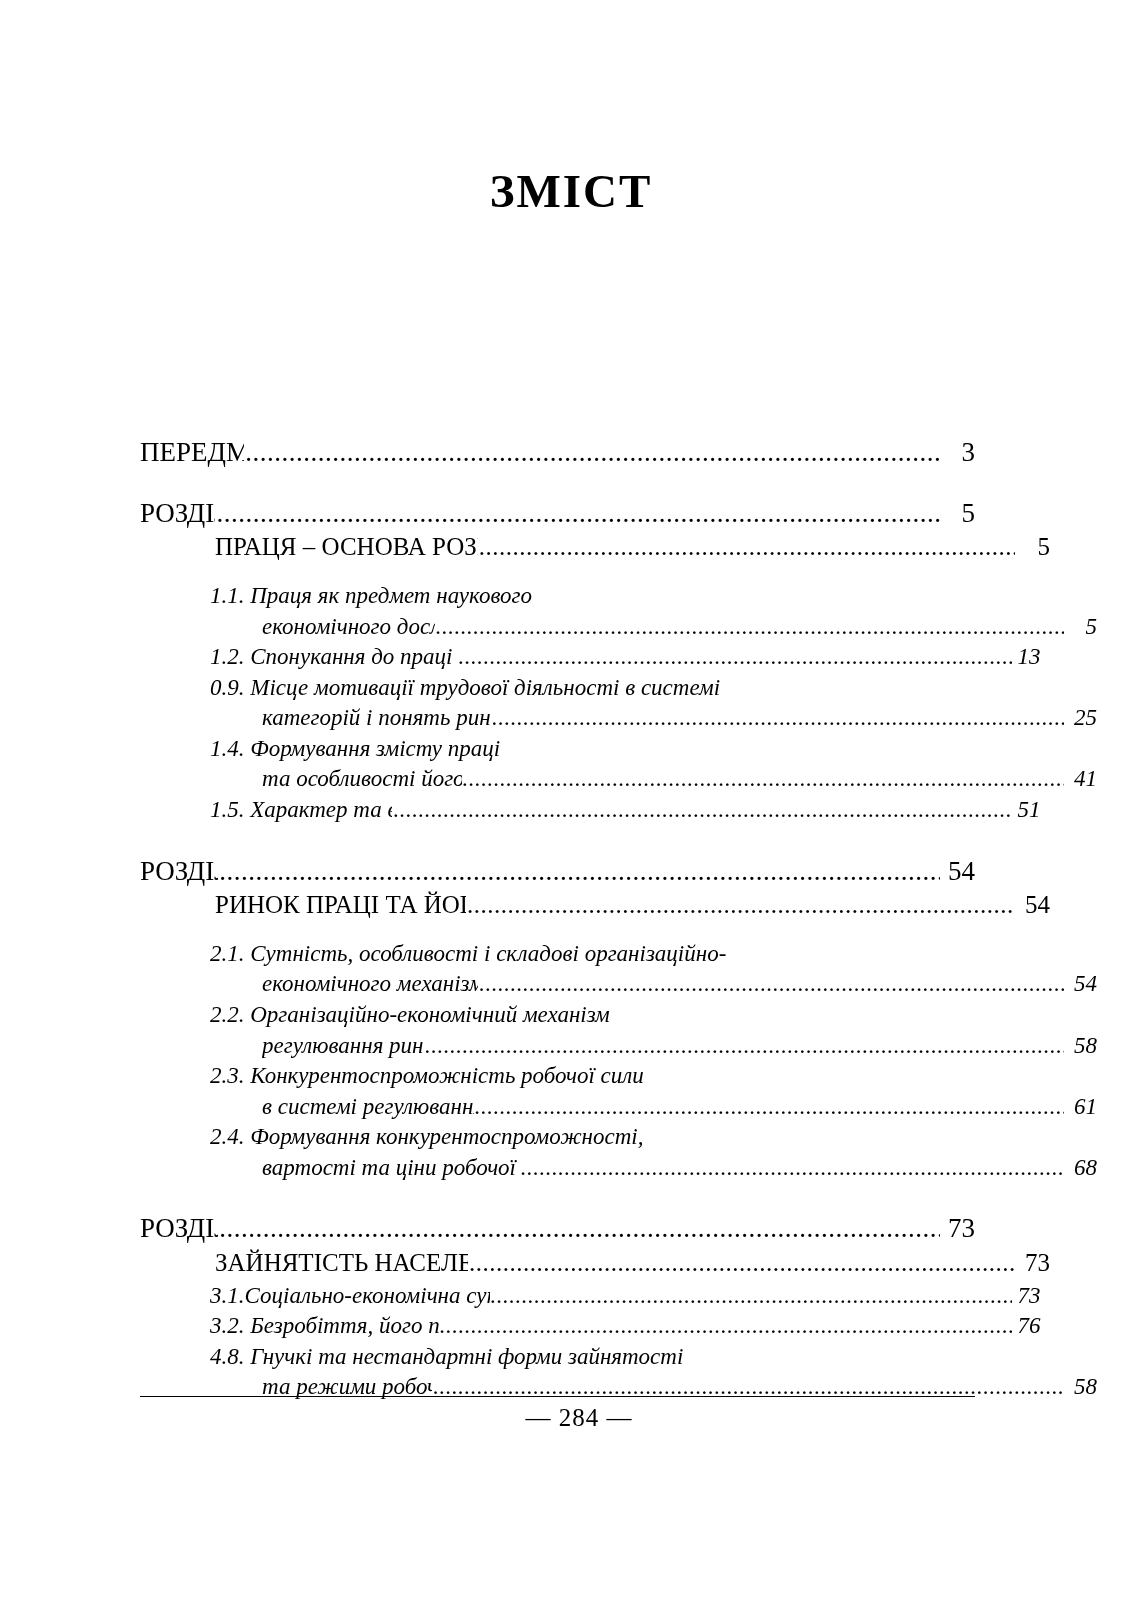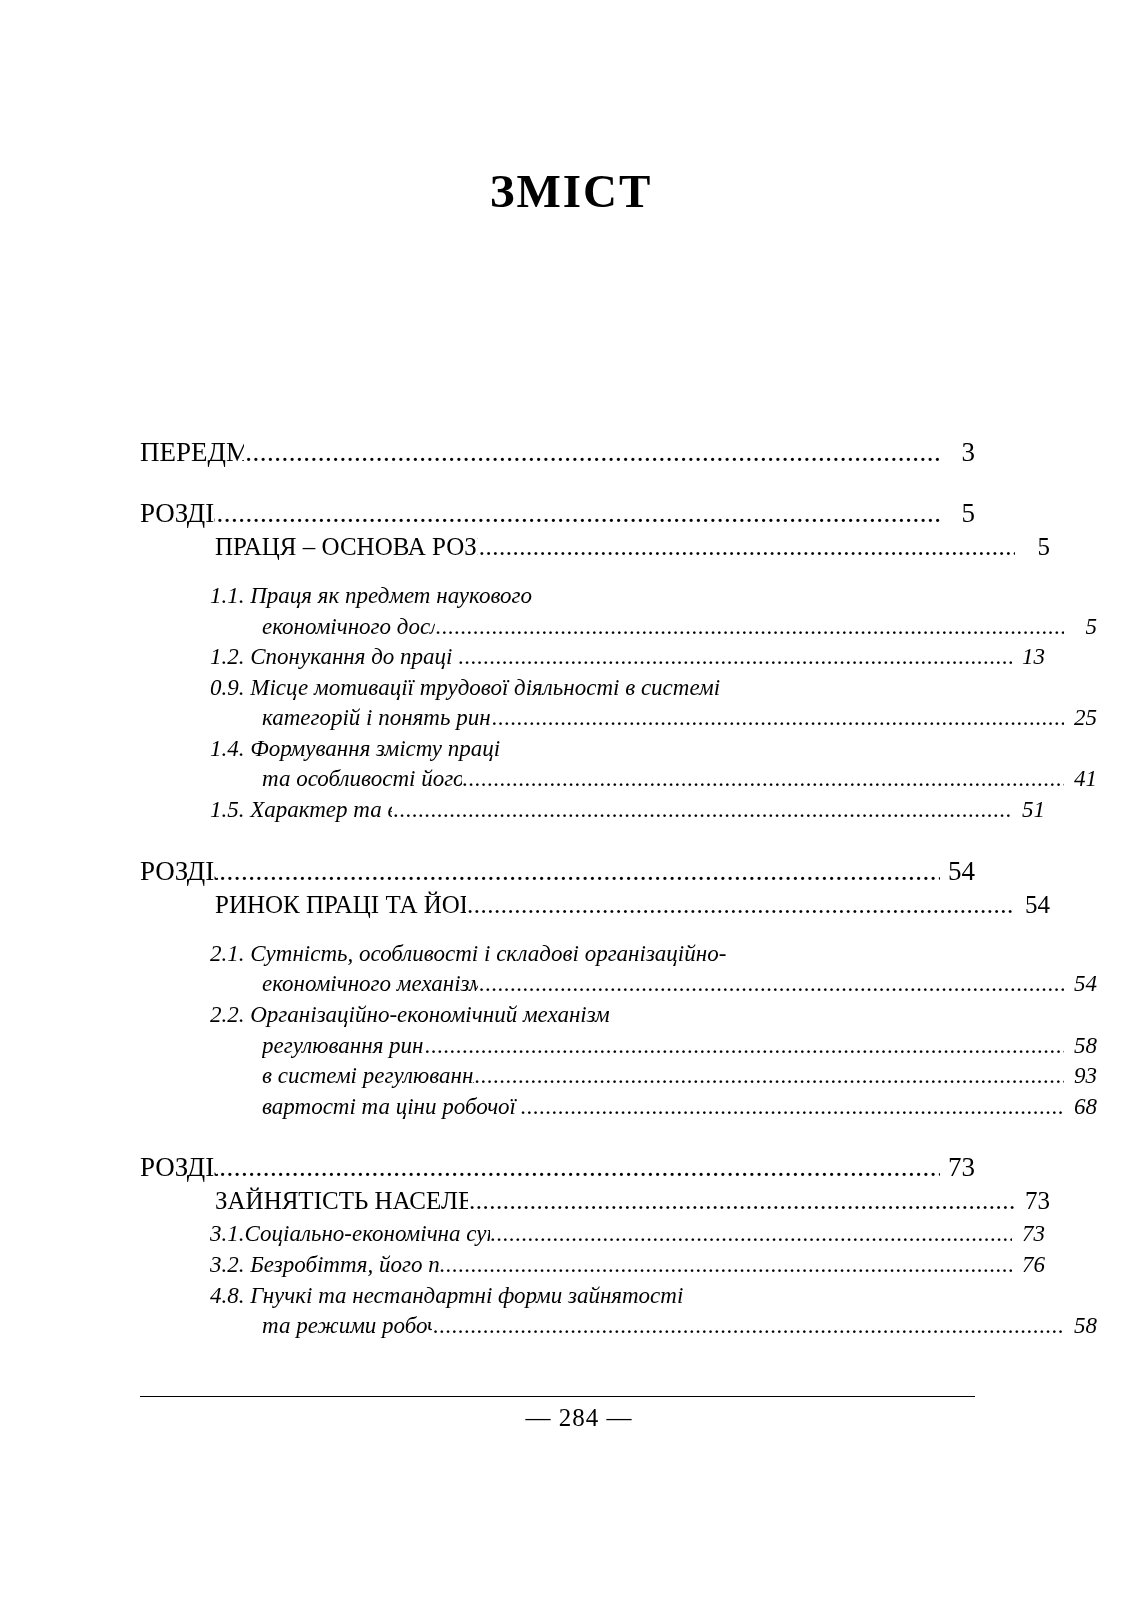--- a/index.html
+++ b/index.html
@@ -103,21 +103,21 @@
   
   .subs {
     margin-top: 20px;
     font-style: italic;
     font-size: 23px;
   }
   .sub {
     padding-left: 70px;
     line-height: 1.33;
   }
-  .sub .pg { min-width: 32px; font-style: italic; }
+  .sub .pg { min-width: 32px; font-style: italic; text-align: center; }
   .sub-cont {
     padding-left: 122px;
     line-height: 1.33;
   }
   .sub-cont .pg { min-width: 32px; font-style: italic; }
 
   
   .chapter-3 .subs { margin-top: 4px; }
 
   
@@ -244,26 +244,36 @@
           <span class="txt">2.2. Організаційно-економічний механізм</span>
           <span class="leader"></span>
           <span class="pg"></span>
         </div>
         <div class="row sub-cont">
           <span class="txt">регулювання ринку праці</span>
           <span class="leader"></span>
           <span class="pg">58</span>
         </div>
 
+        <div class="row sub noleader">
+          <span class="txt">2.3. Конкурентоспроможність робочої сили</span>
+          <span class="leader"></span>
+          <span class="pg"></span>
+        </div>
         <div class="row sub-cont">
           <span class="txt">в системі регулювання ринку праці</span>
           <span class="leader"></span>
-          <span class="pg">93</span>
-        </div>
-
+          <span class="pg">61</span>
+        </div>
+
+        <div class="row sub noleader">
+          <span class="txt">2.4. Формування конкурентоспроможності,</span>
+          <span class="leader"></span>
+          <span class="pg"></span>
+        </div>
         <div class="row sub-cont">
           <span class="txt">вартості та ціни робочої сили на ринку праці</span>
           <span class="leader"></span>
           <span class="pg">68</span>
         </div>
 
       </div>
     </div>
 
     <div class="chapter chapter-3">

